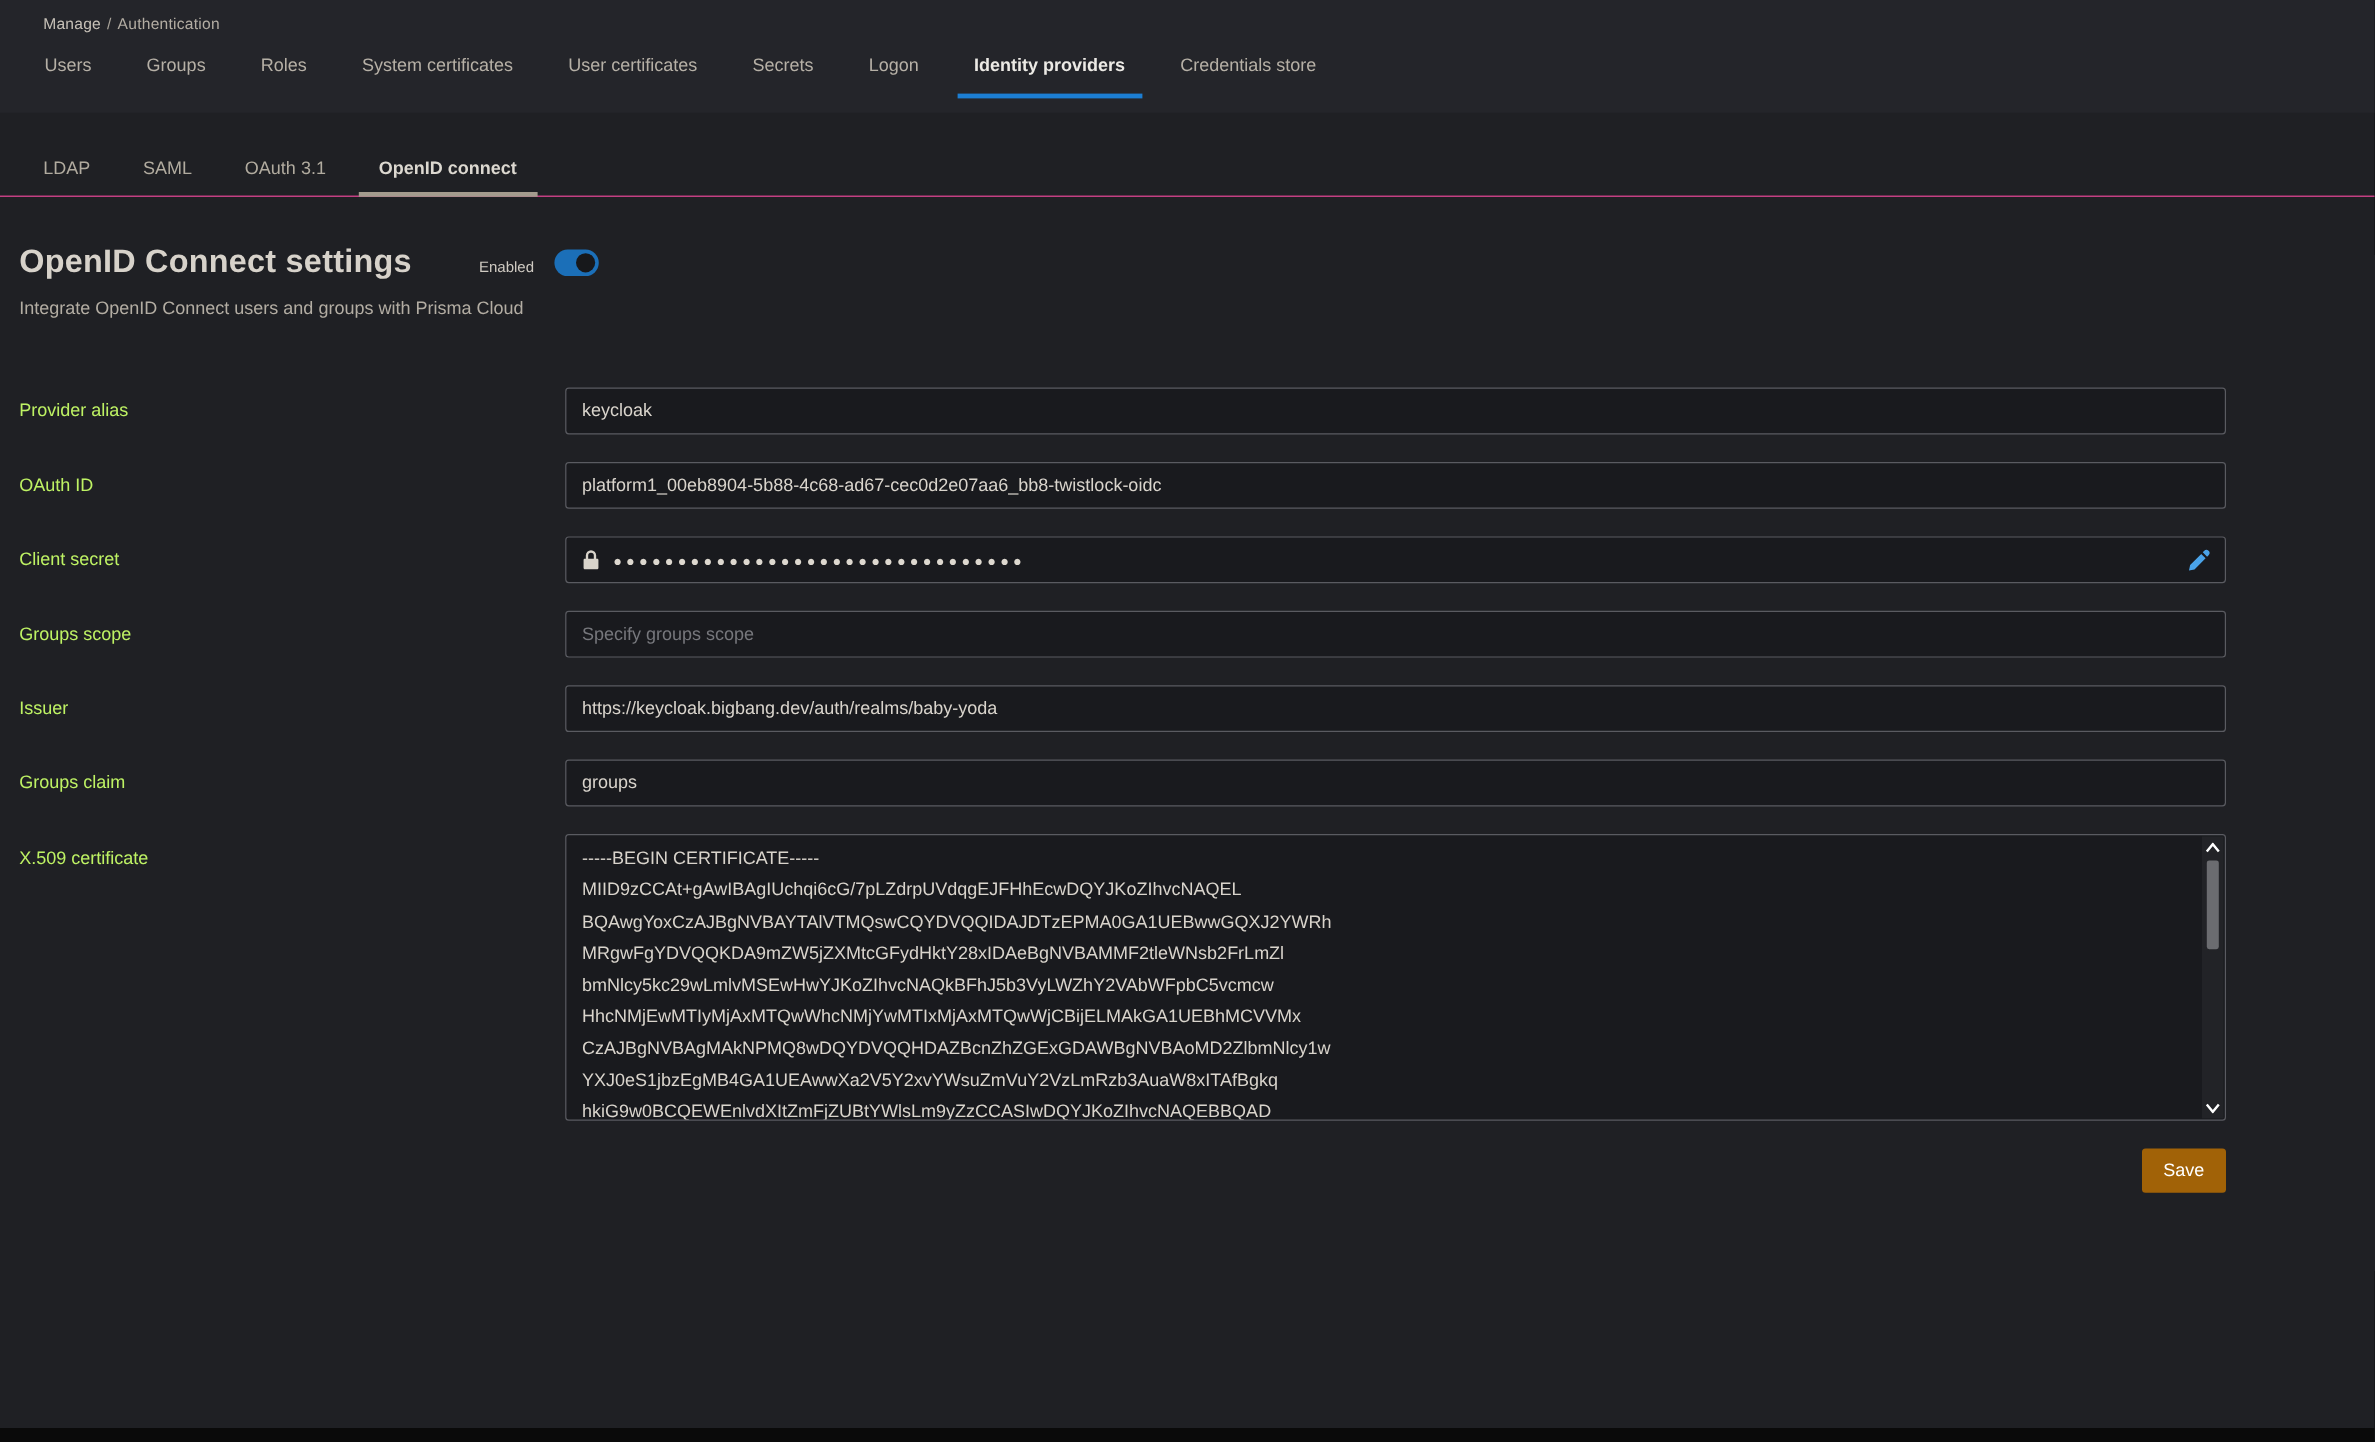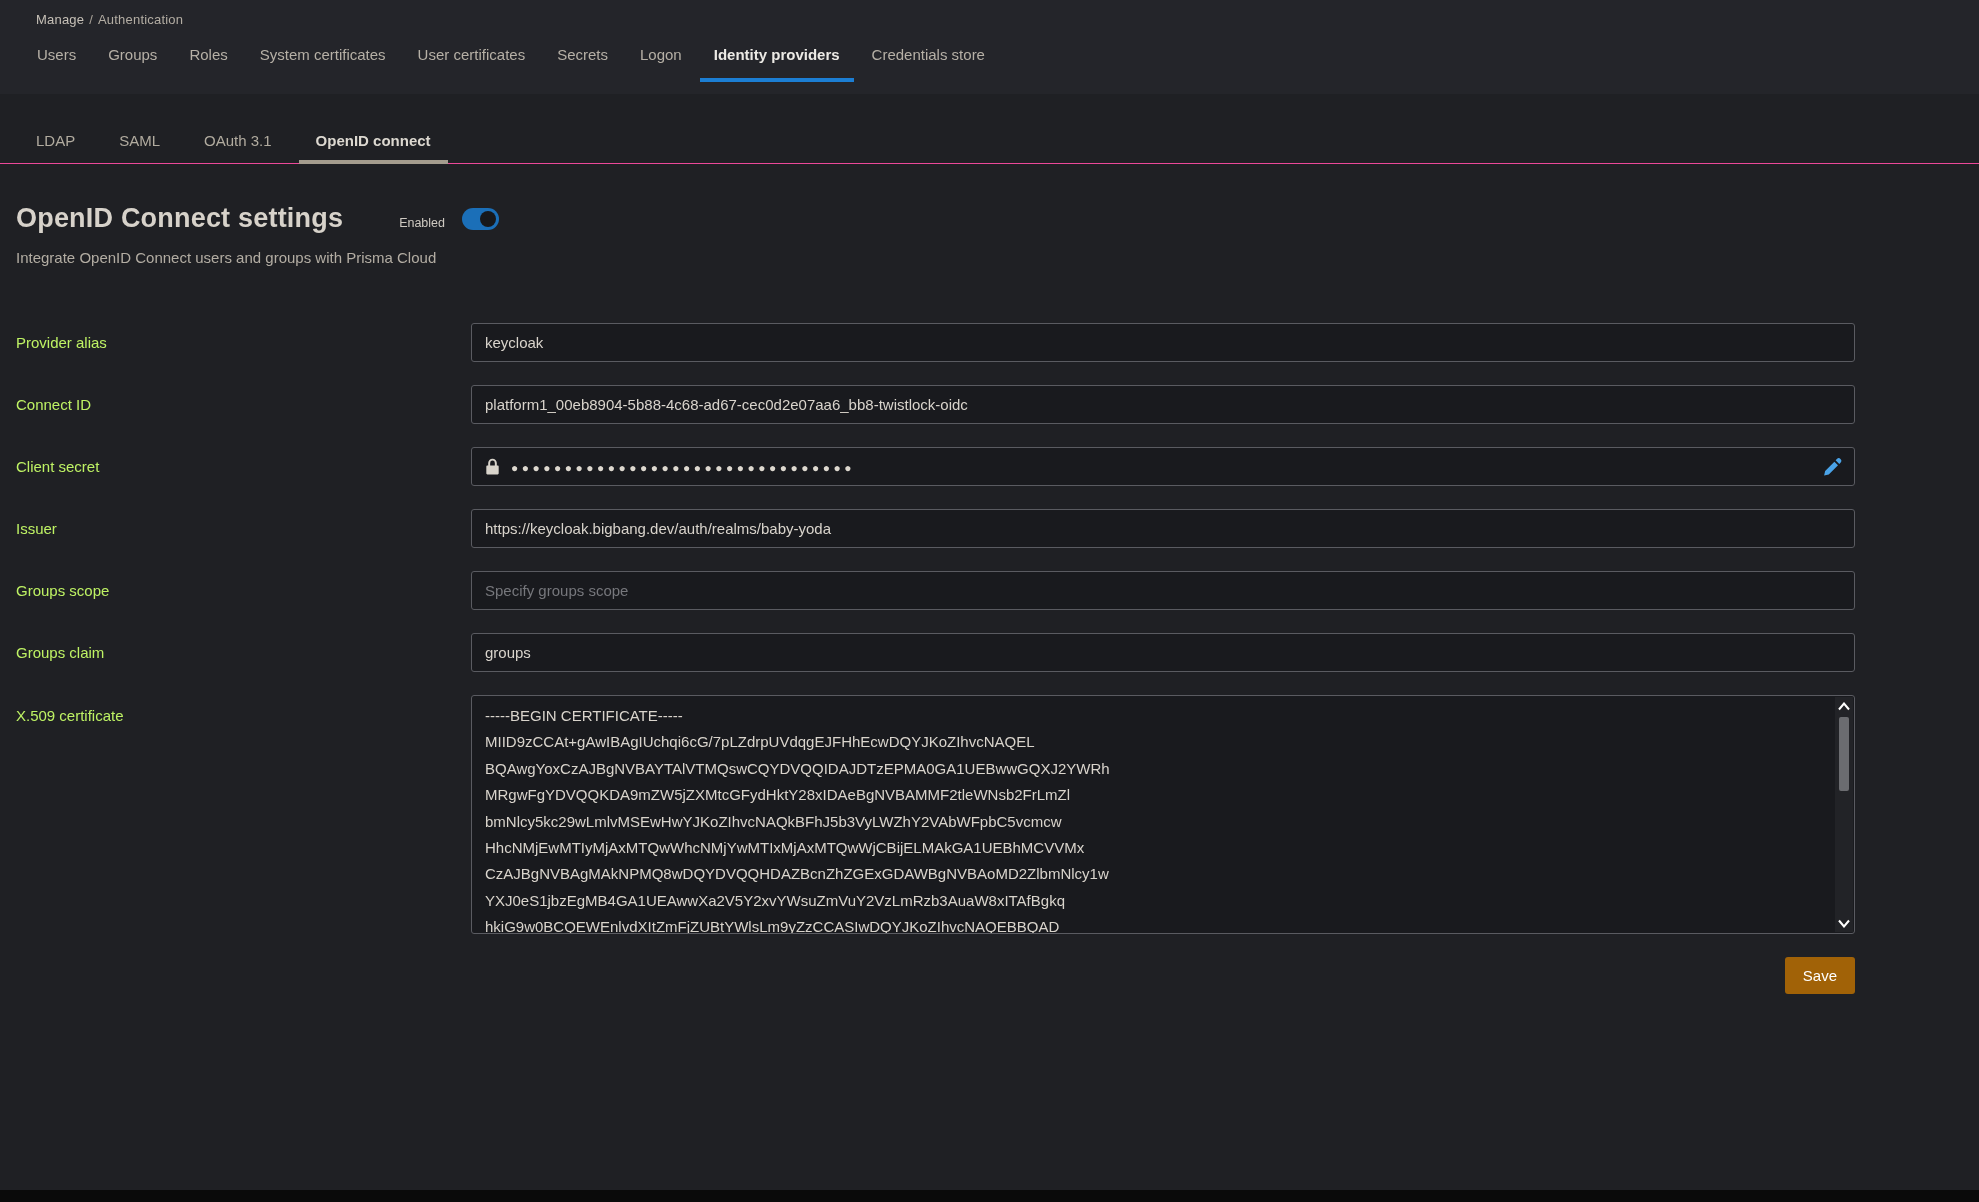--- a/index.html
+++ b/index.html
@@ -7,21 +7,21 @@
   body { font-family:"Liberation Sans", sans-serif; }
   #app {
     position:relative; width:1979px; height:1202px;
     background:#1f2024; overflow:hidden; color:#b6b0a6;
   }
   
   .topbar { height:94px; background:#24252a; }
   .breadcrumb { padding:12px 0 0 36px; font-size:13px; color:#c6c0b7; letter-spacing:.2px; }
   .breadcrumb .sep { color:#a9a399; padding:0 5px; }
   .breadcrumb .page { color:#b3ada3; }
-  .tabs { display:flex; gap:32px; padding-left:37px; margin-top:13px;align-items:flex-end; }
+  .tabs { display:flex; gap:46px; padding-left:37px; margin-top:13px;align-items:flex-end; }
   .tab {
     position:relative; font-size:15px; color:#b6b0a6;
     padding:6px 0 19px; cursor:pointer; white-space:nowrap;
   }
   .tab.active { color:#eceae5; font-weight:bold; }
   .tab.active::after {
     content:""; position:absolute; left:-14px; right:-14px; bottom:0;
     height:4px; background:#1c7ed3;
   }
   
@@ -158,21 +158,21 @@
   <div class="form">
 
     <div class="form-row">
       <div class="form-label">Provider alias</div>
       <div class="form-field">
         <input class="text-input" type="text" value="keycloak" style="">
       </div>
     </div>
 
     <div class="form-row">
-      <div class="form-label">Connect ID</div>
+      <div class="form-label">OAuth ID</div>
       <div class="form-field">
         <input class="text-input" type="text" value="platform1_00eb8904-5b88-4c68-ad67-cec0d2e07aa6_bb8-twistlock-oidc" style="">
       </div>
     </div>
 
     <div class="form-row">
       <div class="form-label">Client secret</div>
       <div class="form-field">
         <div class="secret-box">
           <svg class="lock-ic" viewBox="0 0 16 18">
@@ -182,30 +182,30 @@
         </div>
         <button class="edit-btn">
           <svg viewBox="0 0 16 16">
             <path fill="#4aa3e8" d="M11.9 1.6a2.05 2.05 0 0 1 2.9 2.9l-1 1-2.9-2.9 1-1zM9.9 3.7l2.9 2.9-7.4 7.4-3.7.8.8-3.7 7.4-7.4z"></path>
           </svg>
         </button>
       </div>
     </div>
 
     <div class="form-row">
+      <div class="form-label">Groups scope</div>
+      <div class="form-field">
+        <input class="text-input" type="text" placeholder="Specify groups scope" style="">
+      </div>
+    </div>
+
+    <div class="form-row">
       <div class="form-label">Issuer</div>
       <div class="form-field">
         <input class="text-input" type="text" value="https://keycloak.bigbang.dev/auth/realms/baby-yoda" style="">
-      </div>
-    </div>
-
-    <div class="form-row">
-      <div class="form-label">Groups scope</div>
-      <div class="form-field">
-        <input class="text-input" type="text" placeholder="Specify groups scope" style="">
       </div>
     </div>
 
     <div class="form-row">
       <div class="form-label">Groups claim</div>
       <div class="form-field">
         <input class="text-input" type="text" value="groups" style="">
       </div>
     </div>
 

